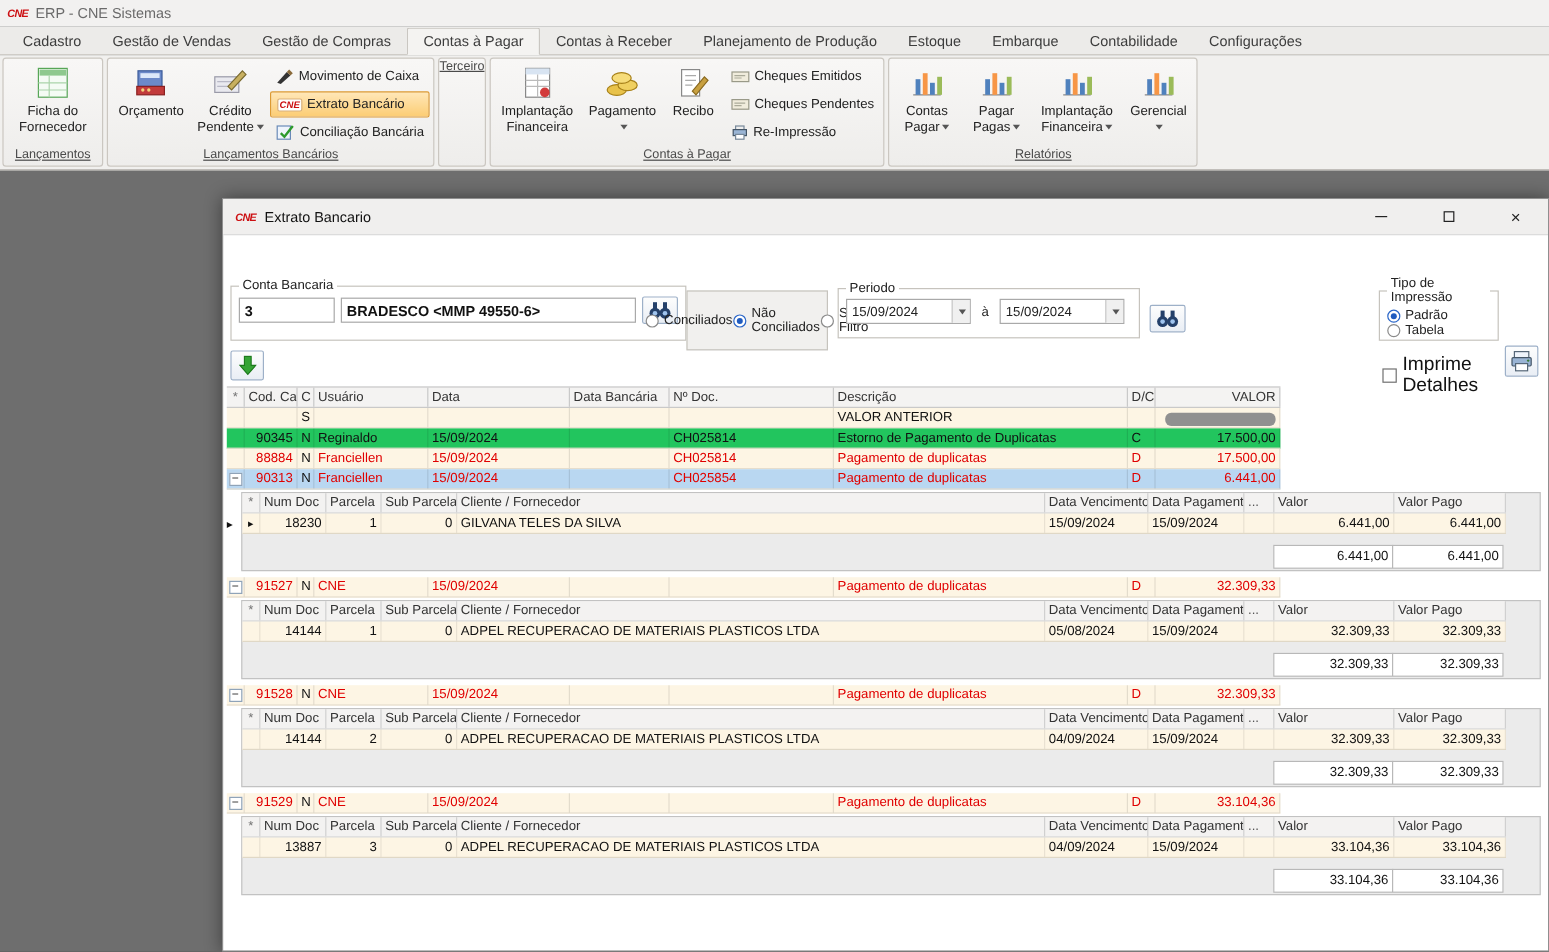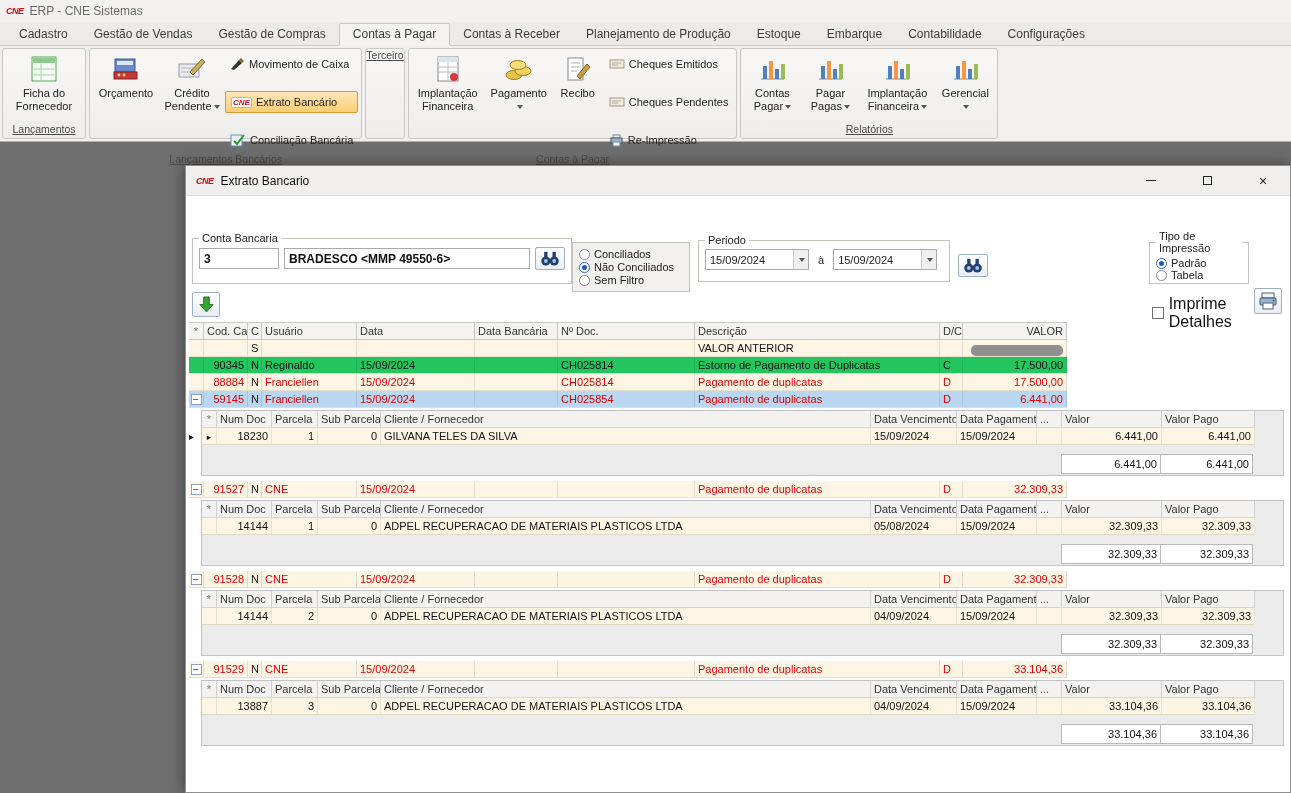--- a/index.html
+++ b/index.html
@@ -17,42 +17,42 @@
 
 
 .ribbon{height:96px;background:#f1f0ee;border-bottom:1px solid #b5b2ad;display:flex;gap:3px;padding:2px 2px;}
 .rgroup{border:1px solid #cbc7c1;border-radius:3px;background:linear-gradient(#f8f7f6,#eeedeb);display:flex;flex-direction:column;}
 .rgroup-content{flex:1;display:flex;align-items:stretch;padding:2px 3px;gap:2px;}
 .rgroup-label{height:15px;text-align:center;font-size:10.5px;color:#4a4a4a;padding-bottom:2px;text-decoration:underline;}
 .rbtn{display:flex;cursor:default;border-radius:2px;}
 .rbtn.big{flex-direction:column;align-items:center;justify-content:flex-start;padding:3px 3px;font-size:11px;color:#222;text-align:center;}
 .rbtn.big .rlabel{line-height:1.15;margin-top:3px;}
 .rbtn.small{flex-direction:row;align-items:center;gap:4px;font-size:11px;color:#222;padding:1px 5px;height:22px;white-space:nowrap;}
-.rsmallcol{display:flex;flex-direction:column;justify-content:flex-start;gap:16px;padding-top:2px;}
+.rsmallcol{display:flex;flex-direction:column;justify-content:flex-start;gap:1px;padding-top:2px;}
 .rbtn.hl{background:linear-gradient(#ffe7b8,#fccd74);border:1px solid #dd9a33;}
 .ric{height:30px;display:flex;align-items:center;justify-content:center;}
 .dd{display:inline-block;width:0;height:0;border-left:3px solid transparent;border-right:3px solid transparent;border-top:4px solid #555;margin-left:2px;vertical-align:middle;}
 .cne-btn-logo{color:#cc0f12;font-weight:bold;font-style:italic;font-size:8px;border:1px solid #d9b07a;background:#fff;padding:0 1px;border-radius:2px;}
 
 
 .window{position:absolute;left:185px;top:165px;width:1106px;height:628px;background:#ffffff;border:1px solid #8f8f8f;box-shadow:0 0 14px rgba(0,0,0,.45);}
 .wtitlebar{height:30px;background:#f0efee;border-bottom:1px solid #dcdcdc;display:flex;align-items:center;gap:7px;padding:0 10px;font-size:12px;color:#111;}
 .wbtns{margin-left:auto;display:flex;align-items:center;gap:38px;padding-right:8px;}
 .wbtn{width:18px;height:18px;display:flex;align-items:center;justify-content:center;font-size:14px;color:#222;cursor:default;}
 .minglyph{display:block;width:10px;height:0;border-bottom:1px solid #222;}
 .maxglyph{display:block;width:9px;height:9px;border:1px solid #222;}
 .wbody{position:relative;height:596px;font-size:11px;color:#111;}
 
 
 fieldset.gb{position:absolute;border:1px solid #c6c3bd;padding:3px 6px;font-size:11px;color:#222;}
 fieldset.gb legend{font-size:11px;color:#222;padding:0 3px;}
 .inp{border:1px solid #a9a9a9;height:21px;font-family:"Liberation Sans",sans-serif;font-size:12px;font-weight:bold;padding:0 4px;color:#111;background:#fff;}
 .sbtn{border:1px solid #9db0c8;background:linear-gradient(#fdfdfd,#e9eef5);border-radius:2px;display:flex;align-items:center;justify-content:center;cursor:default;}
 .contarow{display:flex;align-items:center;gap:5px;}
-.filterbox{position:absolute;border:1px solid #c6c3bd;background:#f1f0ee;padding:3px 6px;display:flex;flex-direction:column;justify-content:center;gap:1px;}
+.filterbox{position:absolute;border:1px solid #c6c3bd;background:#f1f0ee;padding:3px 6px;display:flex;flex-direction:row;justify-content:center;gap:1px;}
 .radio{display:flex;align-items:center;gap:4px;font-size:11px;color:#222;cursor:default;}
 .rdot{width:11px;height:11px;border-radius:50%;border:1px solid #8a8a8a;background:#fff;flex:0 0 auto;}
 .rdot.sel{border-color:#2a66c8;}
 .rdot.sel::after{content:"";display:block;width:5px;height:5px;margin:2px;border-radius:50%;background:#1f5bbf;}
 .combo{display:inline-flex;align-items:center;border:1px solid #a9a9a9;background:#fff;height:21px;font-size:11px;}
 .combo .ctext{flex:1;padding:0 4px;}
 .combo .carrow{width:15px;height:100%;border-left:1px solid #c9c9c9;background:#f0f0f0;display:flex;align-items:center;justify-content:center;}
 .a-label{padding:0 4px;}
 .chk{position:absolute;display:flex;align-items:center;gap:5px;font-size:16px;cursor:default;}
 .chkbox{width:12px;height:12px;border:1px solid #707070;background:#fff;}
@@ -503,21 +503,21 @@
           <div class="mc cd">15/09/2024</div>
           <div class="mc cb"></div>
           <div class="mc cn">CH025814</div>
           <div class="mc cs">Pagamento de duplicatas</div>
           <div class="mc ck">D</div>
           <div class="mc cv">17.500,00</div>
         </div>
 
         <div class="mrow sel-row neg">
           <div class="mc ci"><span class="expbox">−</span></div>
-          <div class="mc cc">59145</div>
+          <div class="mc cc">90313</div>
           <div class="mc c1" style="color:#111">N</div>
           <div class="mc cu">Franciellen</div>
           <div class="mc cd">15/09/2024</div>
           <div class="mc cb"></div>
           <div class="mc cn">CH025854</div>
           <div class="mc cs">Pagamento de duplicatas</div>
           <div class="mc ck">D</div>
           <div class="mc cv">6.441,00</div>
         </div>
 

